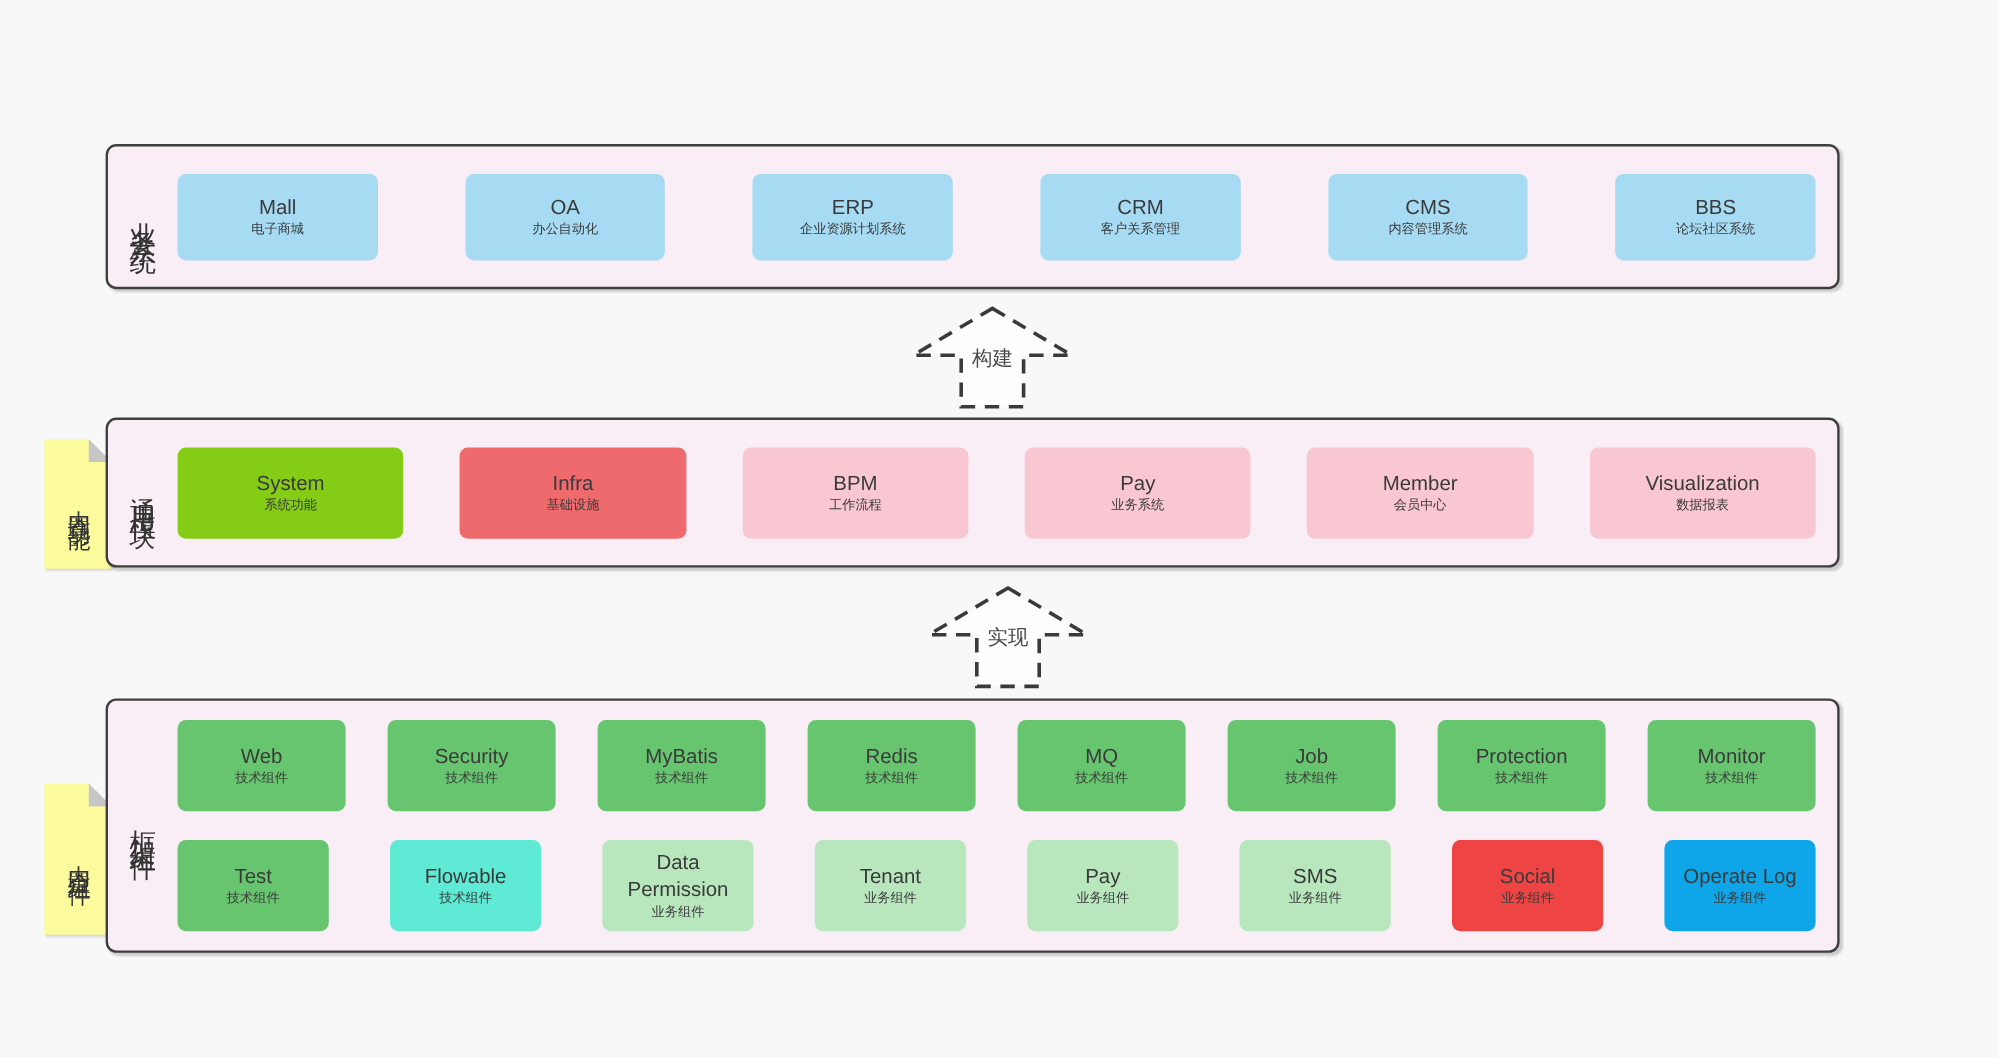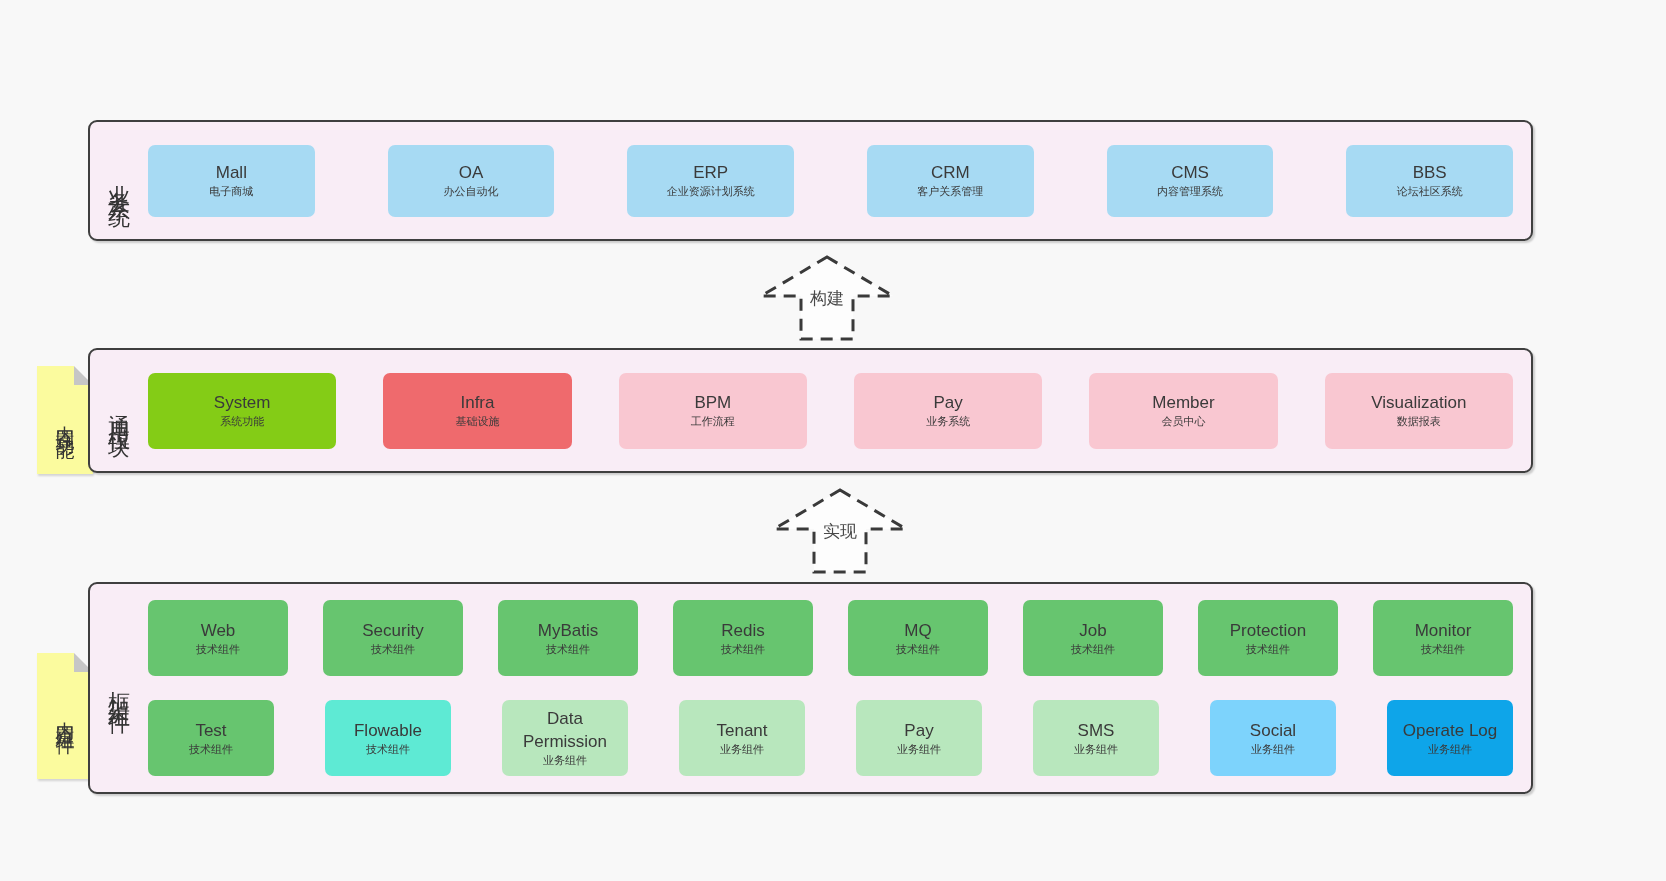--- a/index.html
+++ b/index.html
@@ -223,21 +223,21 @@
           <div class="zh">业务组件</div>
         </div>
         <div class="box" style="background: rgb(184, 231, 189);">
           <div class="en">Pay</div>
           <div class="zh">业务组件</div>
         </div>
         <div class="box" style="background: rgb(184, 231, 189);">
           <div class="en">SMS</div>
           <div class="zh">业务组件</div>
         </div>
-        <div class="box" style="background: #7dd3fc;">
+        <div class="box" style="background: #ef4444;">
           <div class="en">Social</div>
           <div class="zh">业务组件</div>
         </div>
         <div class="box" style="background: #0ea5e9;">
           <div class="en">Operate Log</div>
           <div class="zh">业务组件</div>
         </div>
       </div>
     </div>
 </section>

